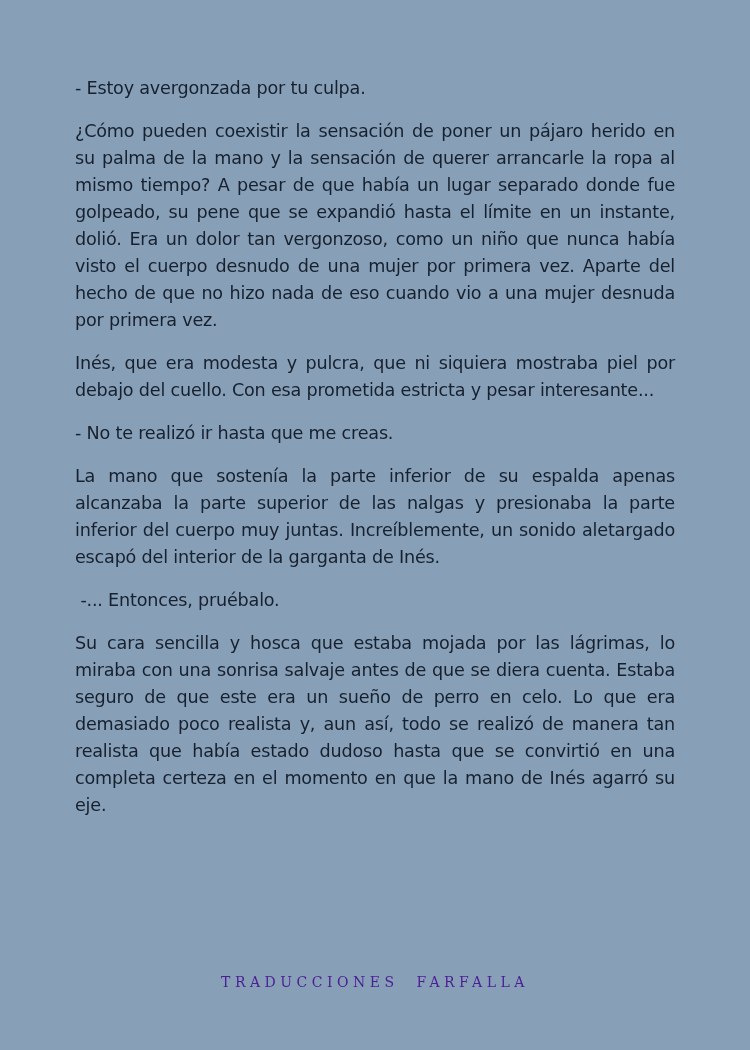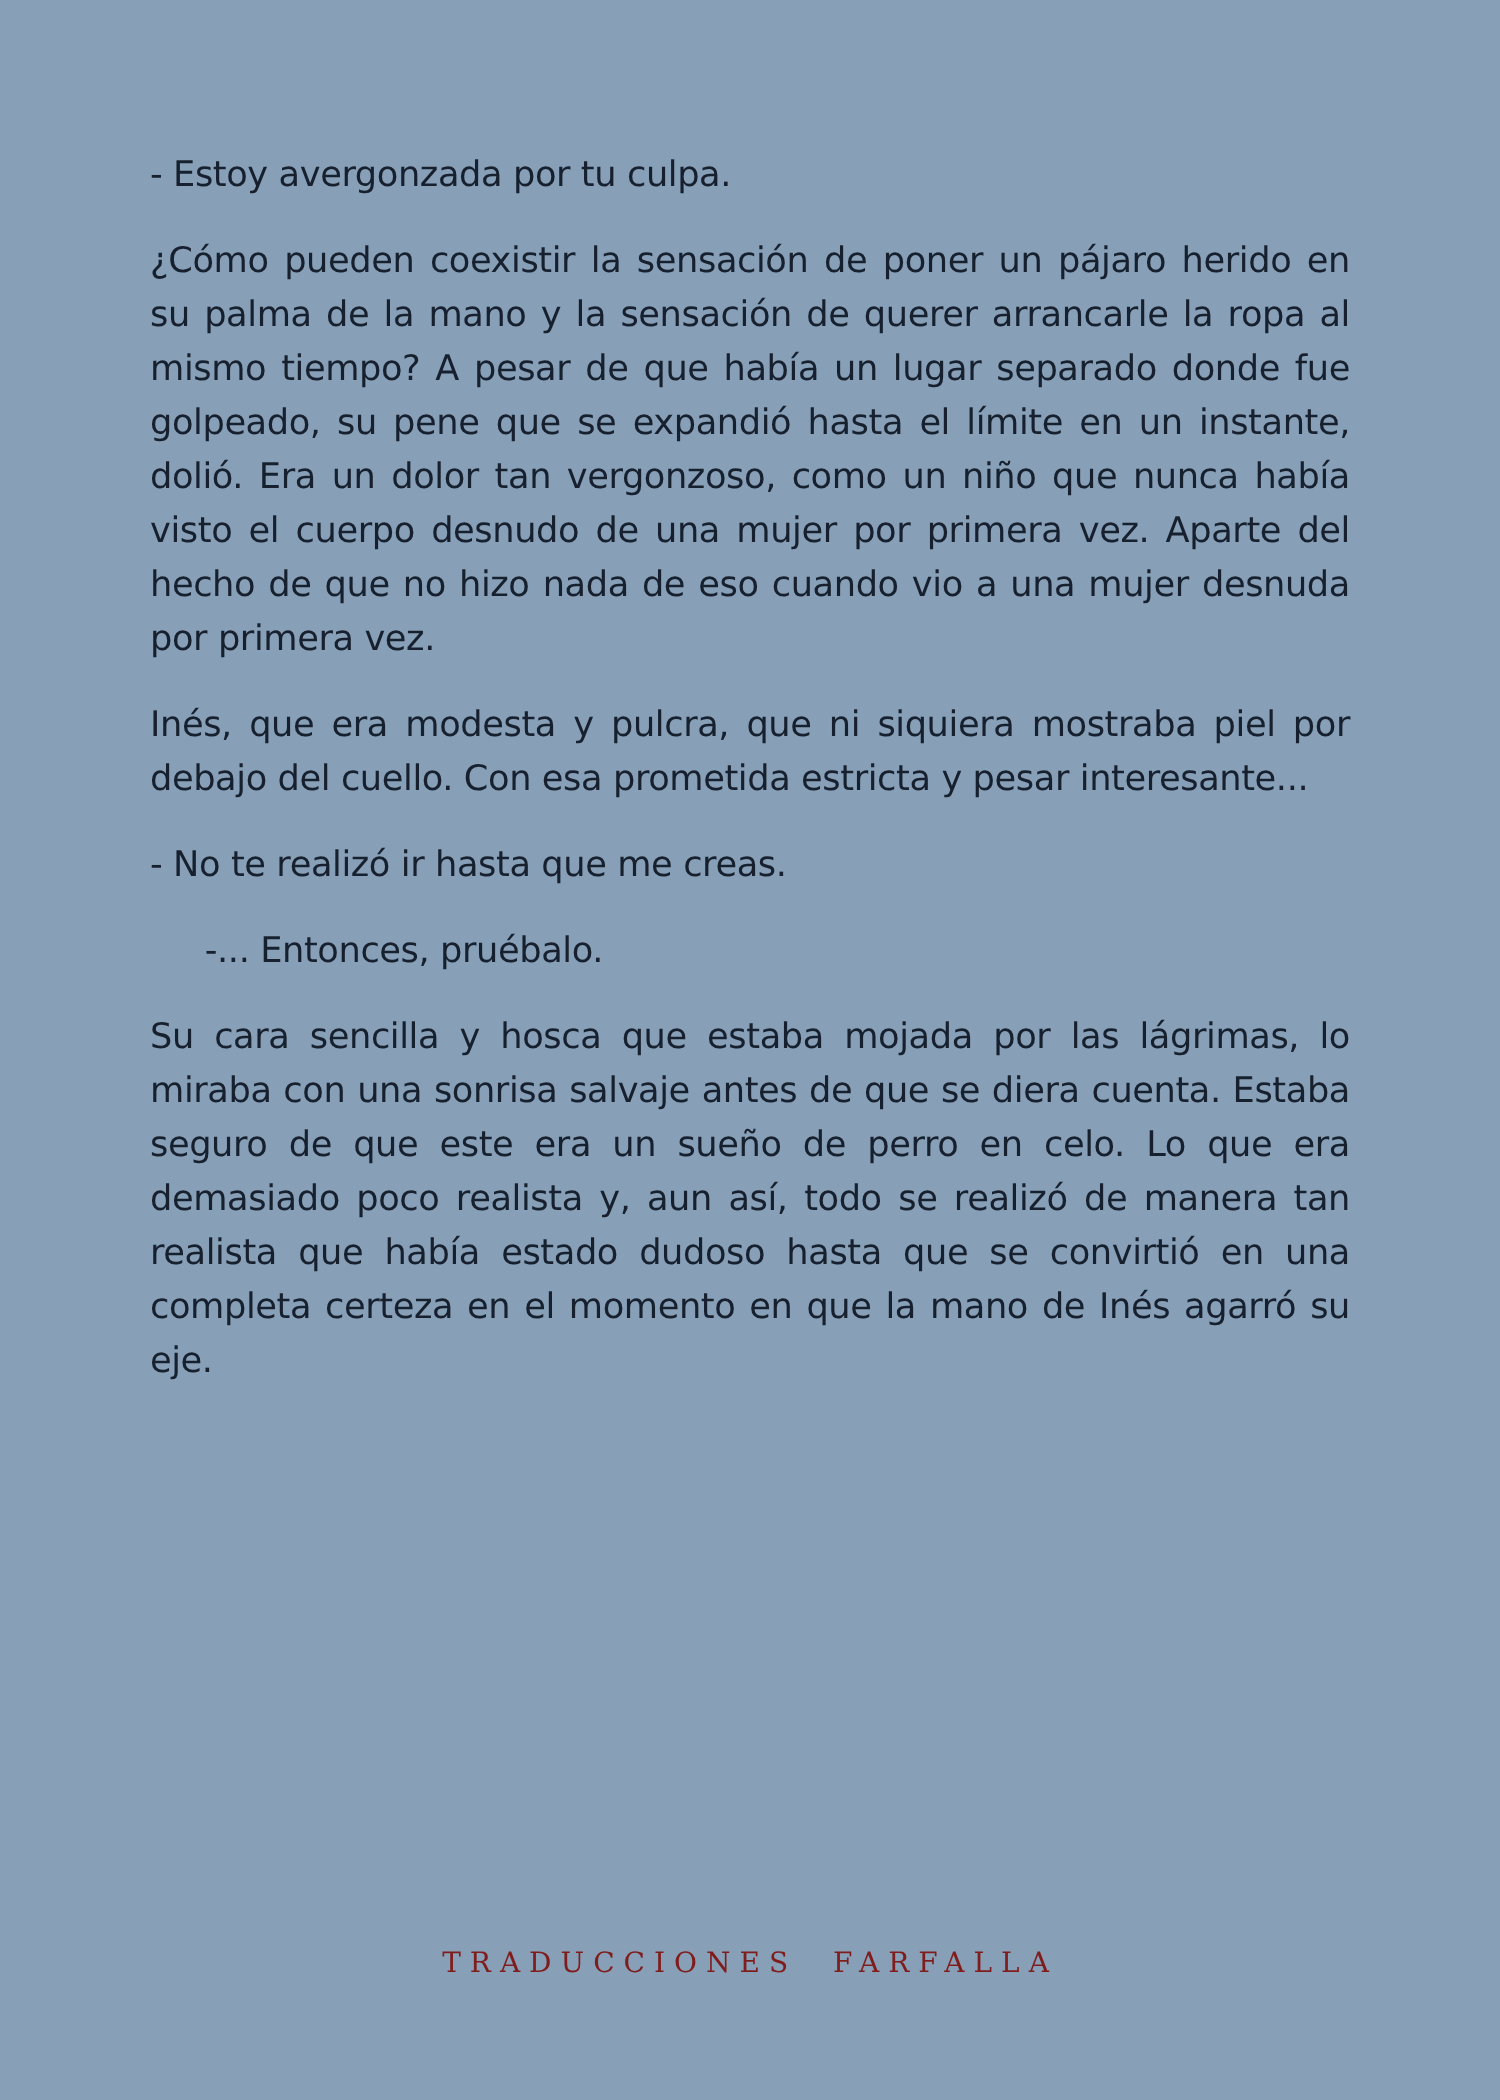--- a/index.html
+++ b/index.html
@@ -13,29 +13,30 @@
   .content {
     position: absolute; left: 75px; top: 75px; width: 600px;
     font-size: 17.6px; line-height: 27px; letter-spacing: -0.2px;
   }
   .content p { margin: 0 0 16px 0; text-align: justify; }
   .content p.left { text-align: left; }
   .footer {
     position: absolute; left: 0; right: 0; top: 974px;
     text-align: center;
     font-family: "DejaVu Serif", serif;
-    font-size: 14px; letter-spacing: 4.5px; color: #7f1d1d;
+    font-size: 14px; letter-spacing: 4.5px; color: #4c1d95;
   }
 </style>
 </head>
 <body>
 
 <div class="page">
   <div class="content">
     <p class="left">- Estoy avergonzada por tu culpa.</p>
     <p>¿Cómo pueden coexistir la sensación de poner un pájaro herido en su palma de la mano y la sensación de querer arrancarle la ropa al mismo tiempo? A pesar de que había un lugar separado donde fue golpeado, su pene que se expandió hasta el límite en un instante, dolió. Era un dolor tan vergonzoso, como un niño que nunca había visto el cuerpo desnudo de una mujer por primera vez. Aparte del hecho de que no hizo nada de eso cuando vio a una mujer desnuda por primera vez.</p>
     <p>Inés, que era modesta y pulcra, que ni siquiera mostraba piel por debajo del cuello. Con esa prometida estricta y pesar interesante...</p>
     <p class="left">- No te realizó ir hasta que me creas.</p>
-    <p class="left" style="white-space:pre;margin-left:22px;"> -... Entonces, pruébalo.</p>
+    <p>La mano que sostenía la parte inferior de su espalda apenas alcanzaba la parte superior de las nalgas y presionaba la parte inferior del cuerpo muy juntas. Increíblemente, un sonido aletargado escapó del interior de la garganta de Inés.</p>
+    <p class="left" style="white-space:pre;"> -... Entonces, pruébalo.</p>
     <p>Su cara sencilla y hosca que estaba mojada por las lágrimas, lo miraba con una sonrisa salvaje antes de que se diera cuenta. Estaba seguro de que este era un sueño de perro en celo. Lo que era demasiado poco realista y, aun así, todo se realizó de manera tan realista que había estado dudoso hasta que se convirtió en una completa certeza en el momento en que la mano de Inés agarró su eje.</p>
   </div>
   <div class="footer" style="white-space:pre;">TRADUCCIONES  FARFALLA</div>
 </div>
 
 </body></html>

